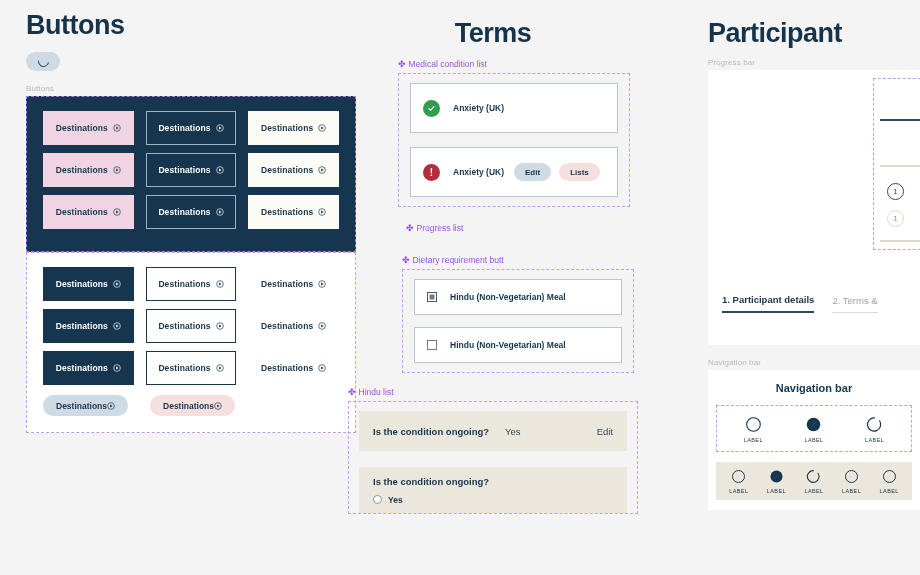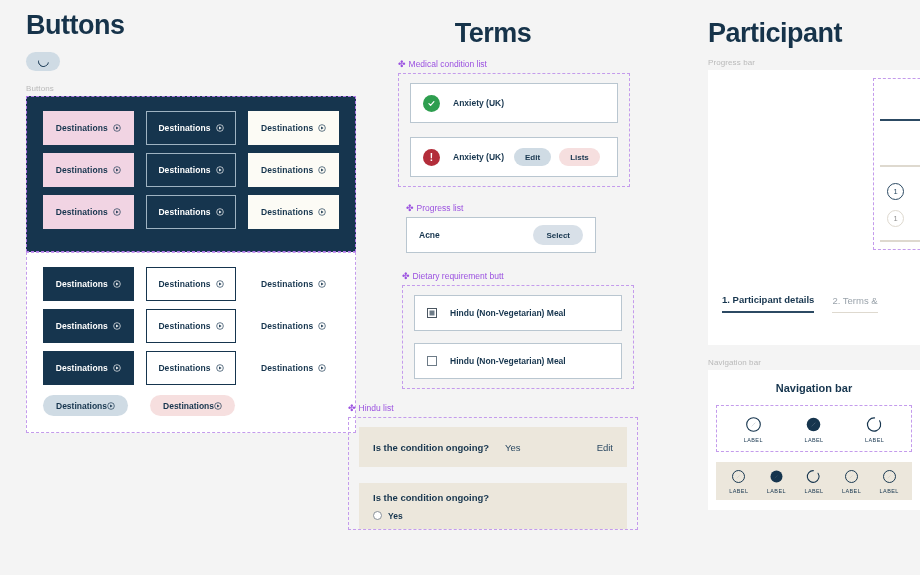--- a/index.html
+++ b/index.html
@@ -70,21 +70,21 @@
 
   
   #lists-col{left:348px;width:290px;}
   .lists-title-wrap{text-align:center;}
   .list-dash-box{border:1px dashed #c49bec;padding:9px 11px;}
   .list-card{
     background:#ffffff;border:1px solid #b9c6d0;
     display:flex;align-items:center;padding:0 12px;
     box-sizing:border-box;
   }
-  .list-card.h42{height:40px;}
+  .list-card.h42{height:50px;}
   .list-card.h36{height:36px;}
   .status-dot{
     width:17px;height:17px;border-radius:50%;
     display:flex;align-items:center;justify-content:center;
     color:#fff;font-size:10px;font-weight:bold;flex:0 0 auto;
   }
   .dot-green{background:#2e9e4f;}
   .dot-red{background:#b32d3a;}
   .list-text{font-size:8.5px;font-weight:bold;margin-left:13px;color:#16354e;}
   .mini-pill{
@@ -381,24 +381,20 @@
       </div>
     </div>
   </div>
 
   <div style="height:16px"></div>
   <div style="margin-left:58px;">
     <div class="anno-label">
       <span class="glyph">✤</span>
       <span>Progress list</span>
     </div>
-    <div class="list-card h36" style="width:190px;">
-      <span class="list-text" style="margin-left:0;">Acne</span>
-      <span class="mini-pill mini-select" style="margin-left:auto;">Select</span>
-    </div>
   </div>
 
   <div style="height:18px"></div>
   <div style="margin-left:54px;">
     <div class="anno-label">
       <span class="glyph">✤</span>
       <span>Dietary requirement butt</span>
     </div>
     <div class="list-dash-box" style="width:208px;">
       <div class="list-card h36">

